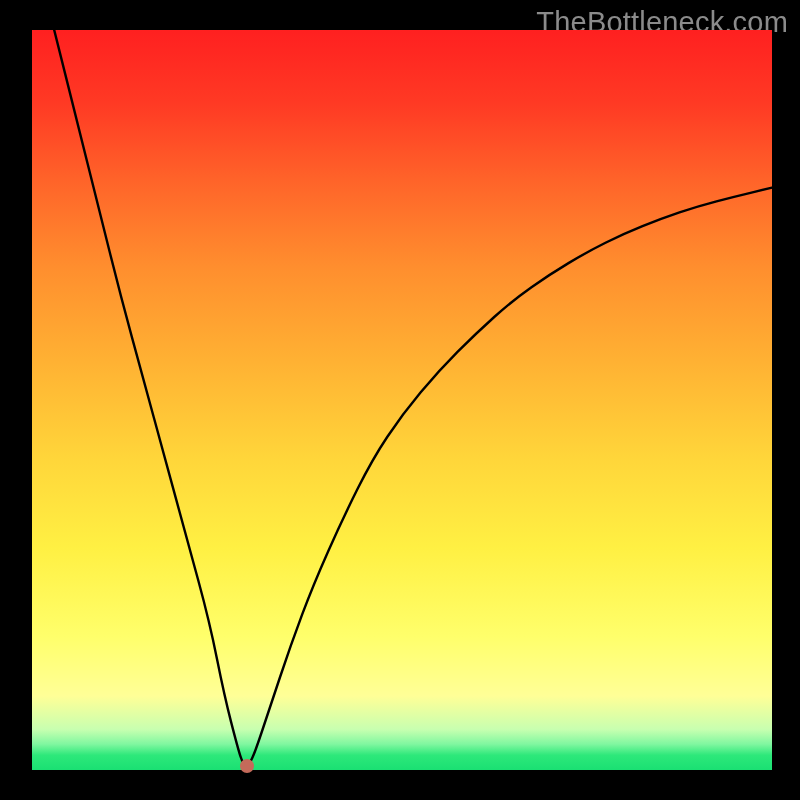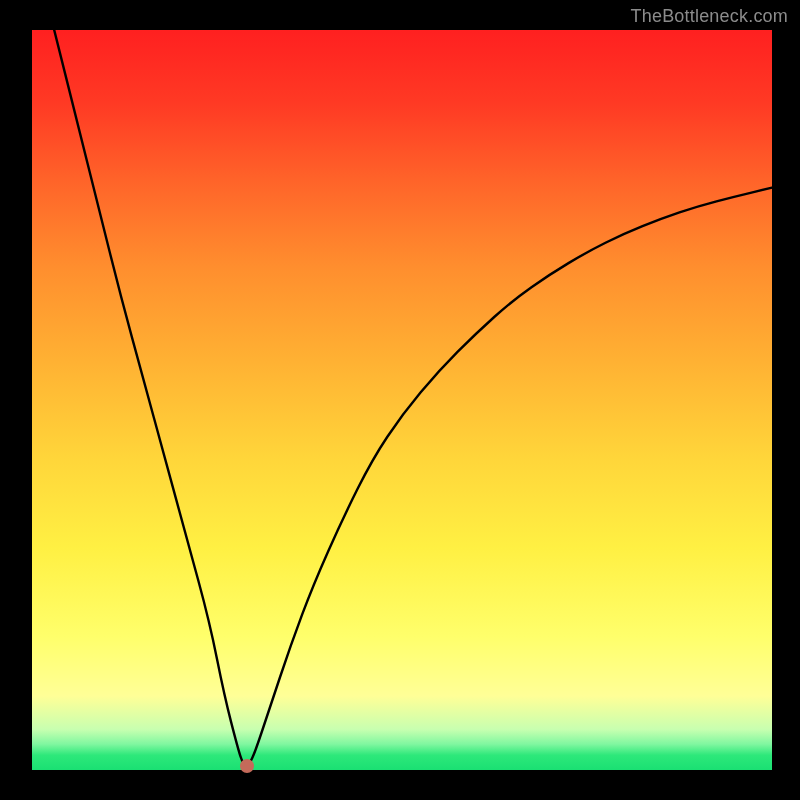--- a/index.html
+++ b/index.html
@@ -37,21 +37,21 @@
       #80f7a0 96.5%,
       #2de87a 98%,
       #1ae073 100%
     );
   }
   .watermark {
     position: absolute;
     top: 6px;
     right: 12px;
     color: #8b8b8b;
-    font-size: 18px;
+    font-size: 29px;
     letter-spacing: 0.2px;
     font-weight: 400;
     user-select: none;
   }
   svg.curve {
     position: absolute;
     left: 0;
     top: 0;
     width: 740px;
     height: 740px;

